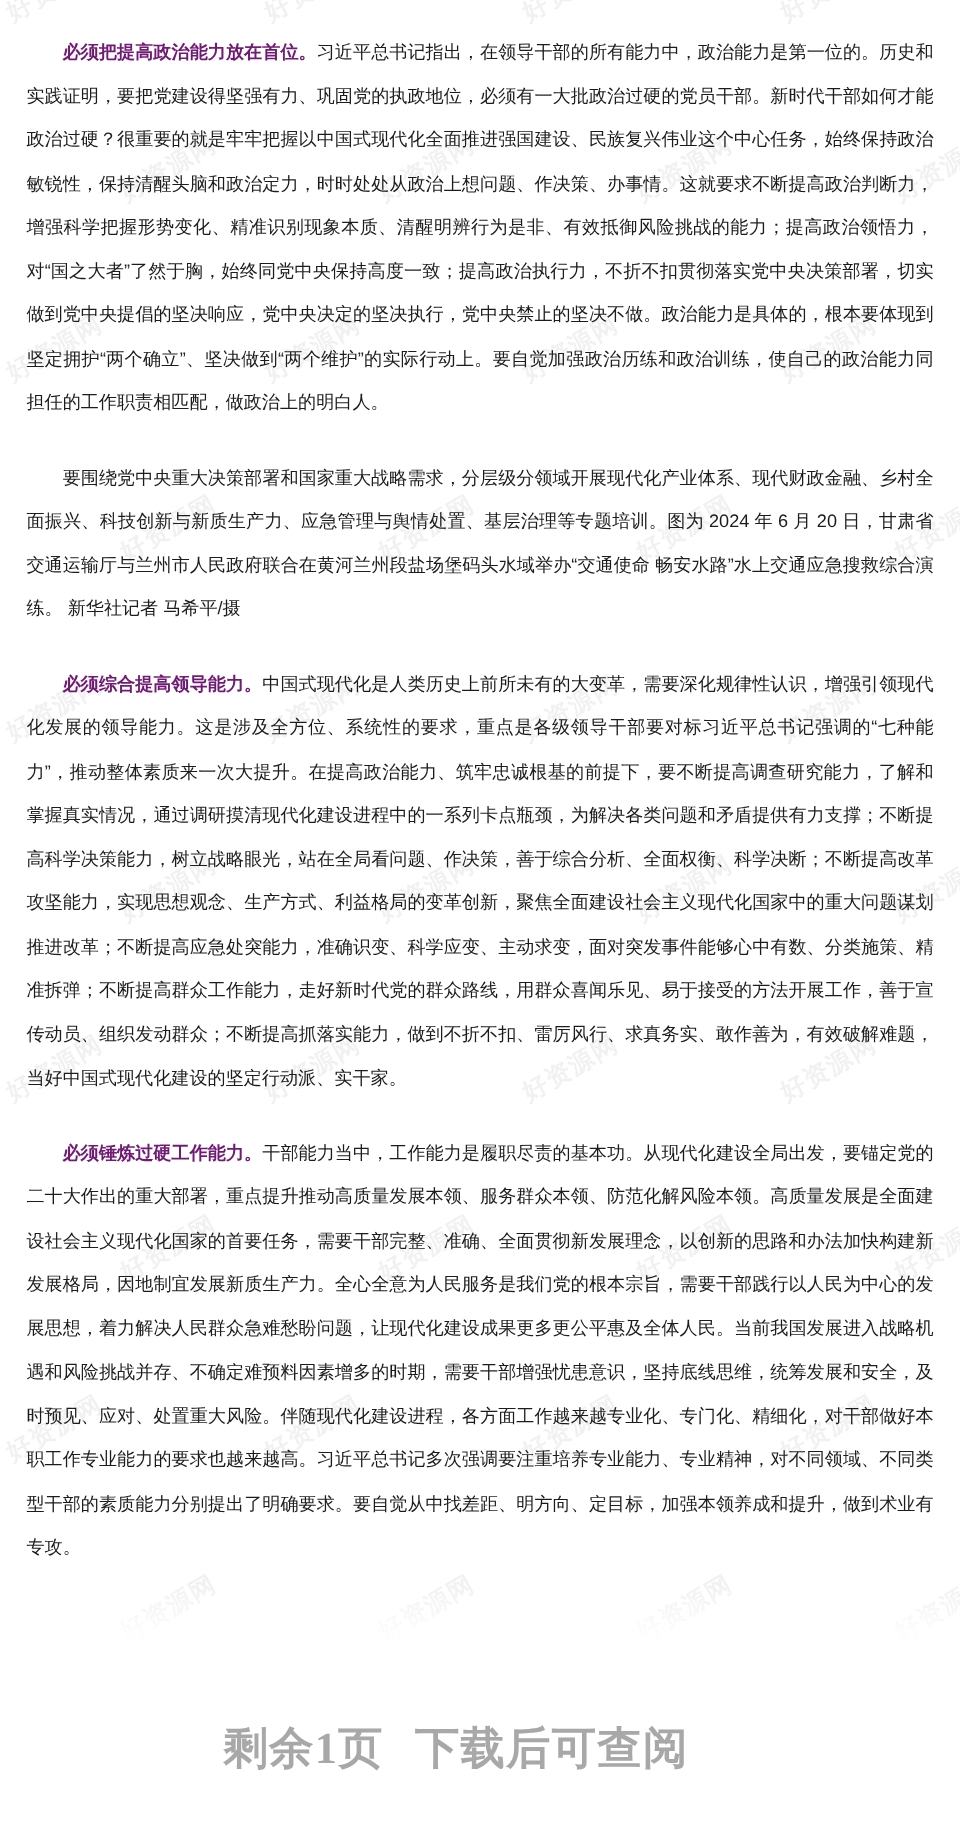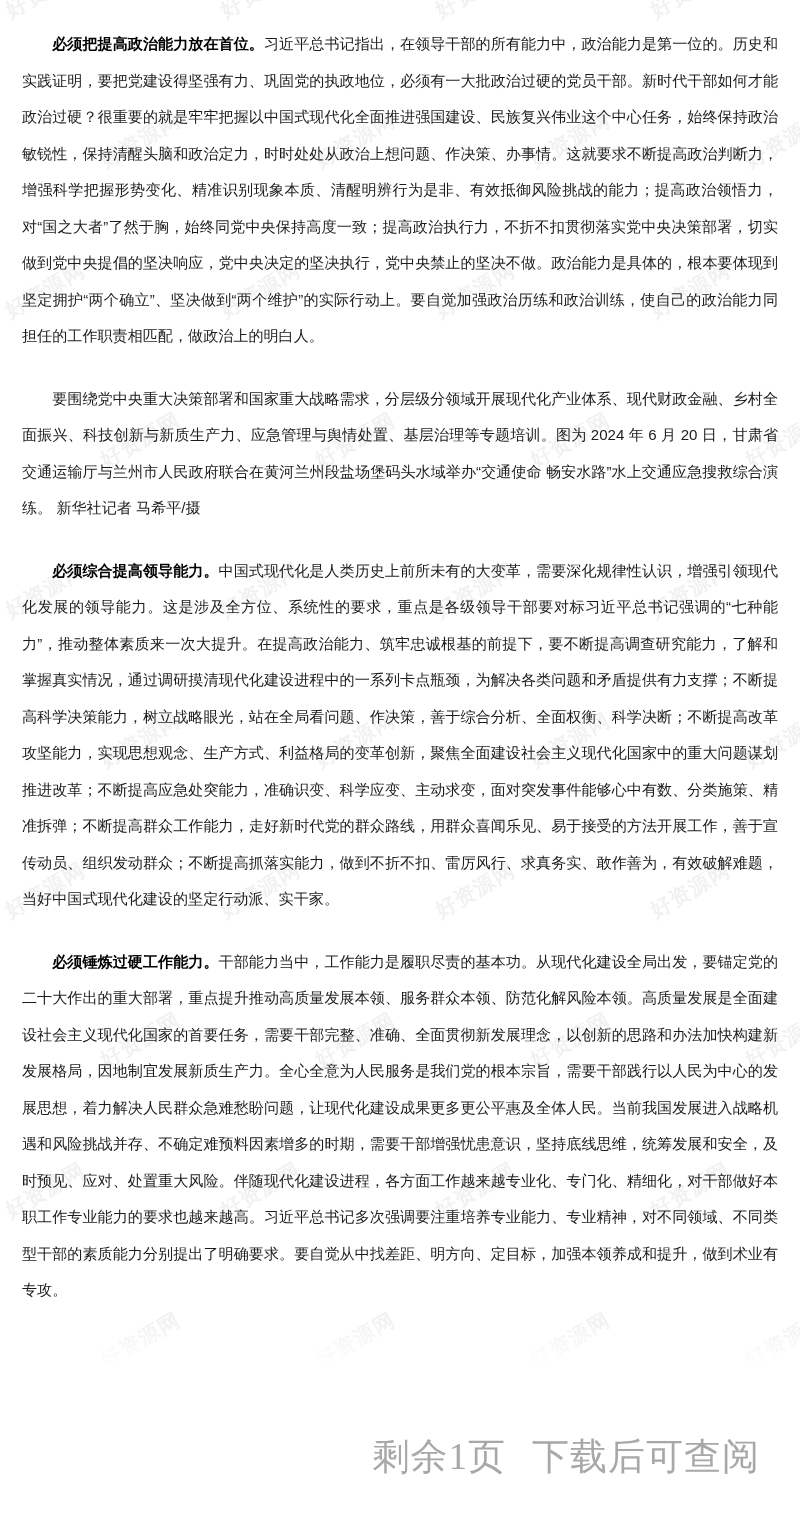--- a/index.html
+++ b/index.html
@@ -66,21 +66,21 @@
   }
   p.para.noindent {
     text-indent: 0;
   }
   p.gap-top {
     margin-top: 26px;
   }
 
   b.lead {
     font-weight: 700;
-    color: #000000;
+    color: #701a75;
   }
 
   
   #fade-mask {
     position: absolute;
     left: 0;
     top: 1318px;
     width: 800px;
     height: 70px;
     background: linear-gradient(to bottom, rgba(255,255,255,0) 0%, #ffffff 72%, #ffffff 100%);
@@ -94,25 +94,25 @@
     width: 800px;
     height: 148px;
     background: #ffffff;
     z-index: 4;
   }
   #remaining-notice {
     position: absolute;
     left: 0;
     top: 1432px;
     width: 760px;
-    text-align: right;
+    text-align: center;
     z-index: 6;
     font-family: "Liberation Serif", "DejaVu Serif", serif;
     font-size: 37px;
-    font-weight: 400;
+    font-weight: 700;
     color: #a8a8a8;
     letter-spacing: 1px;
     white-space: nowrap;
   }
   #remaining-notice .seg-pages {
     margin-right: 26px;
   }
 </style>
 </head>
 <body>

